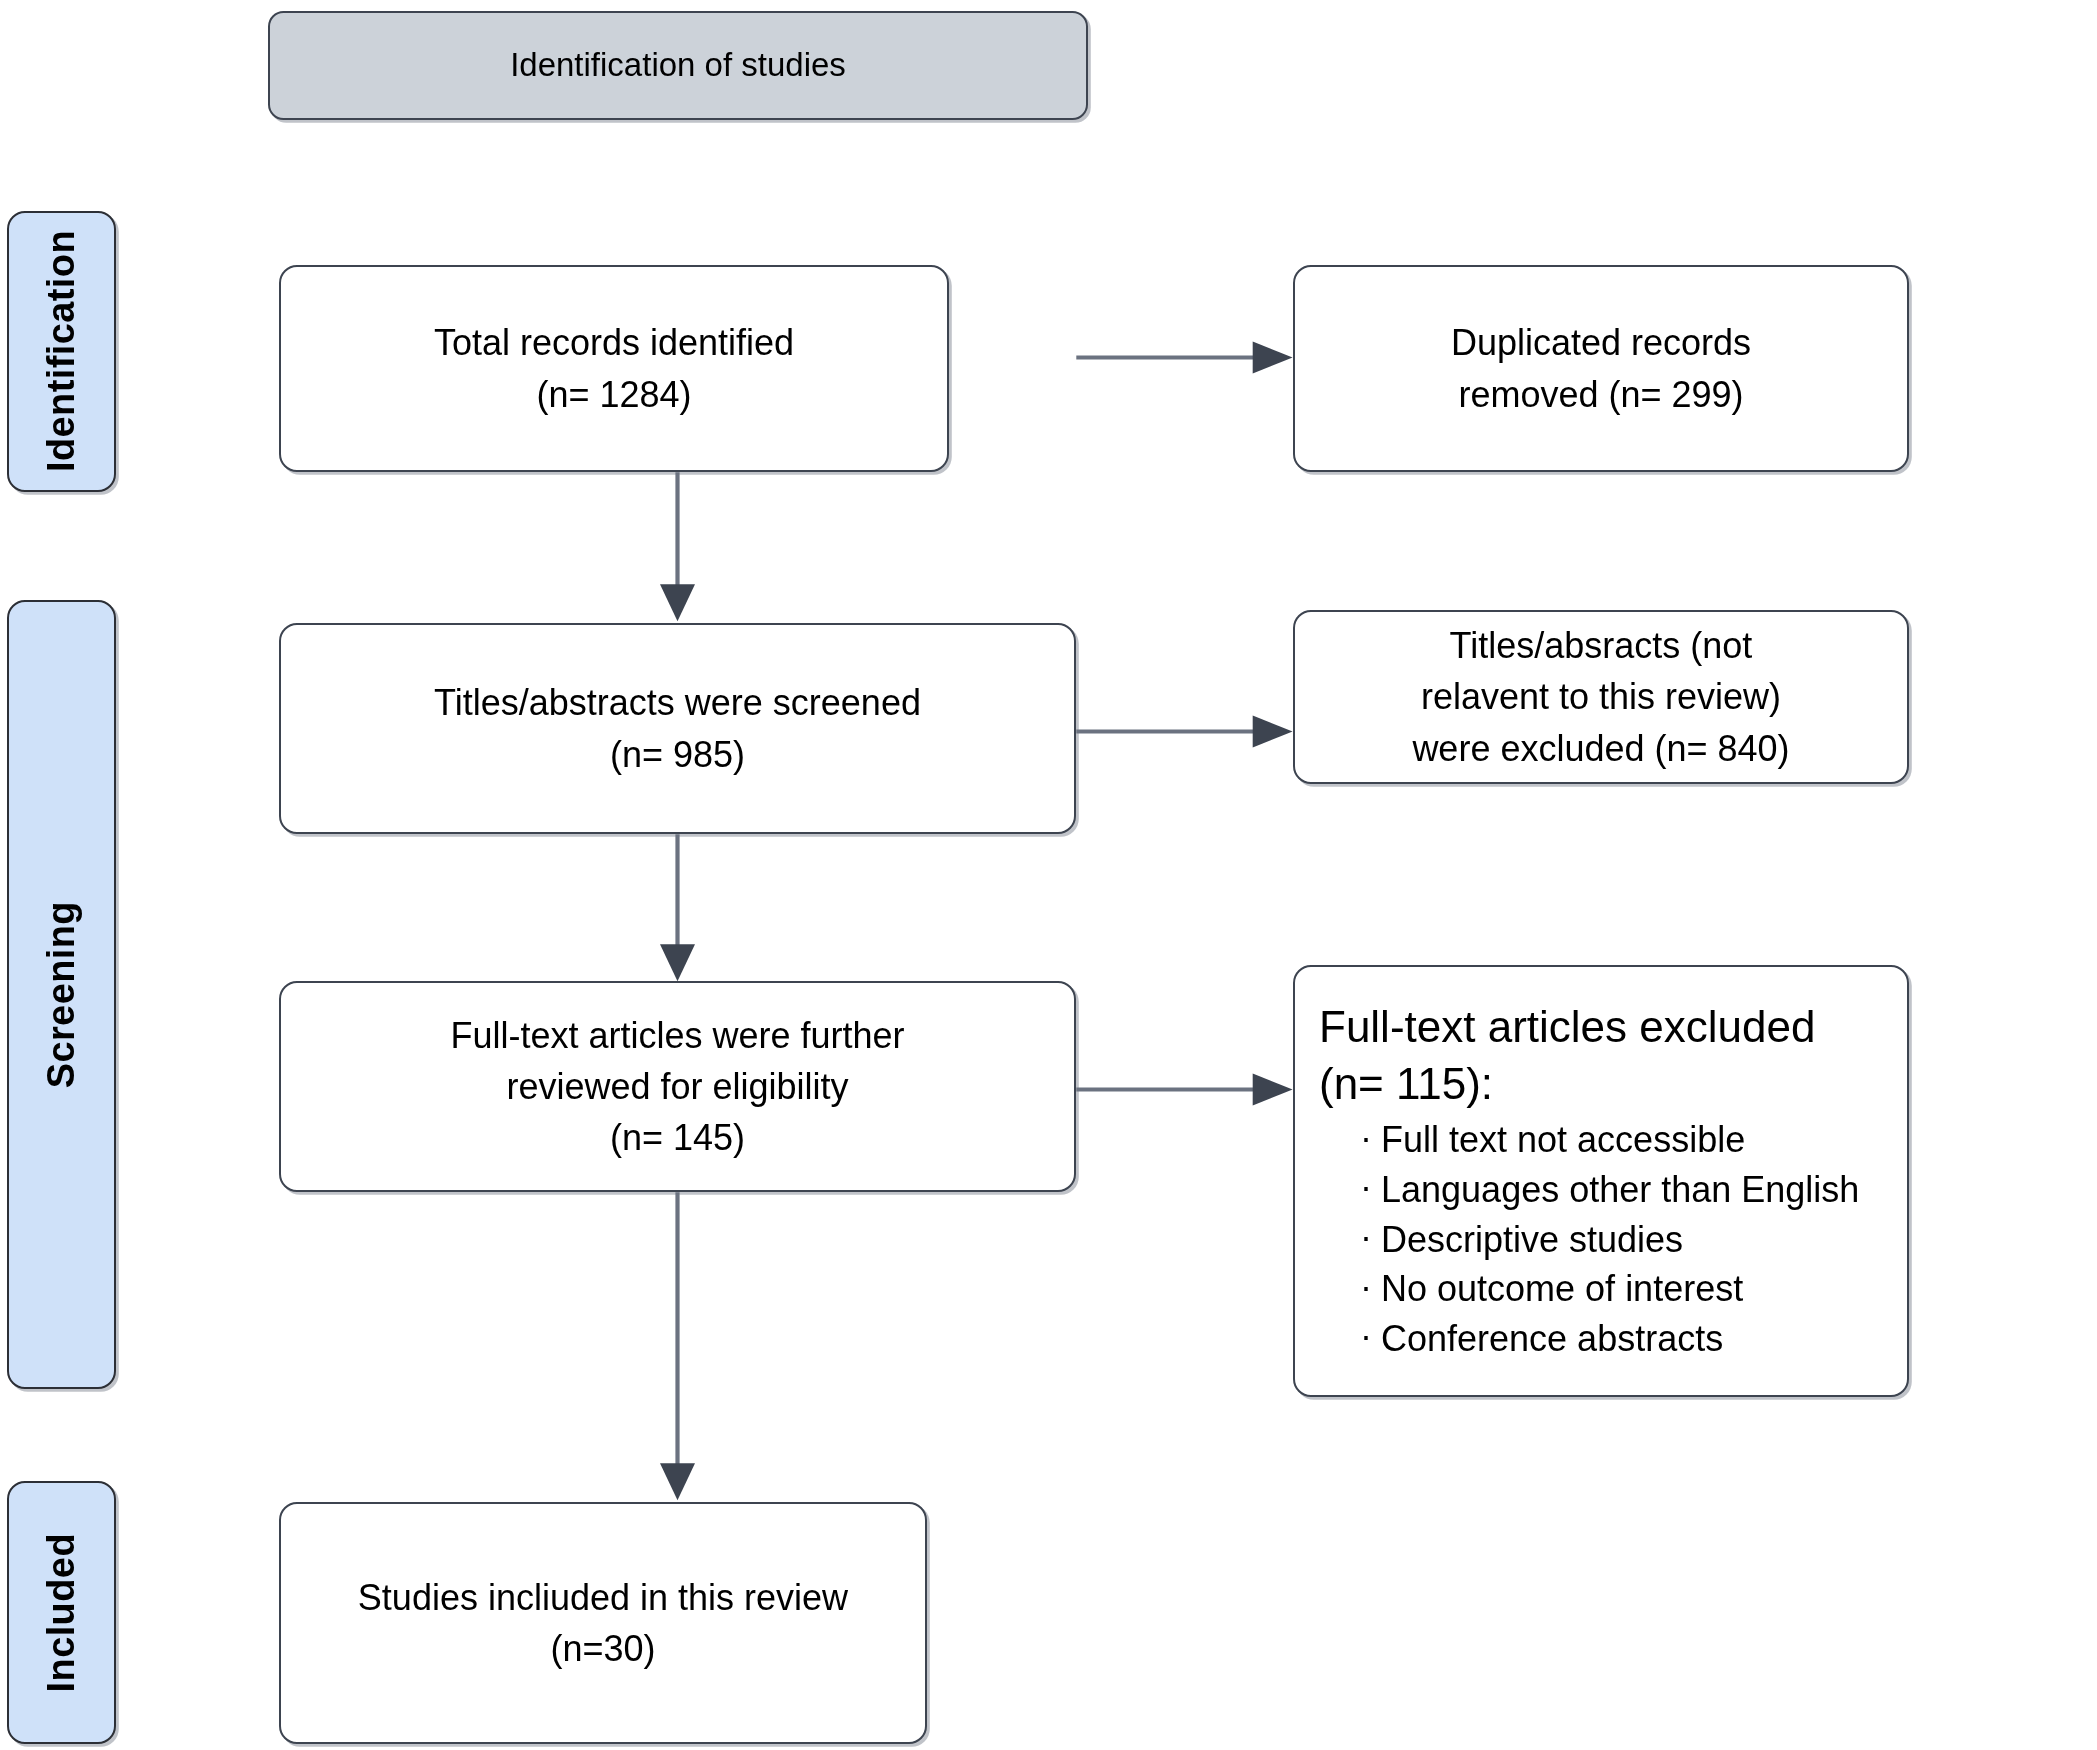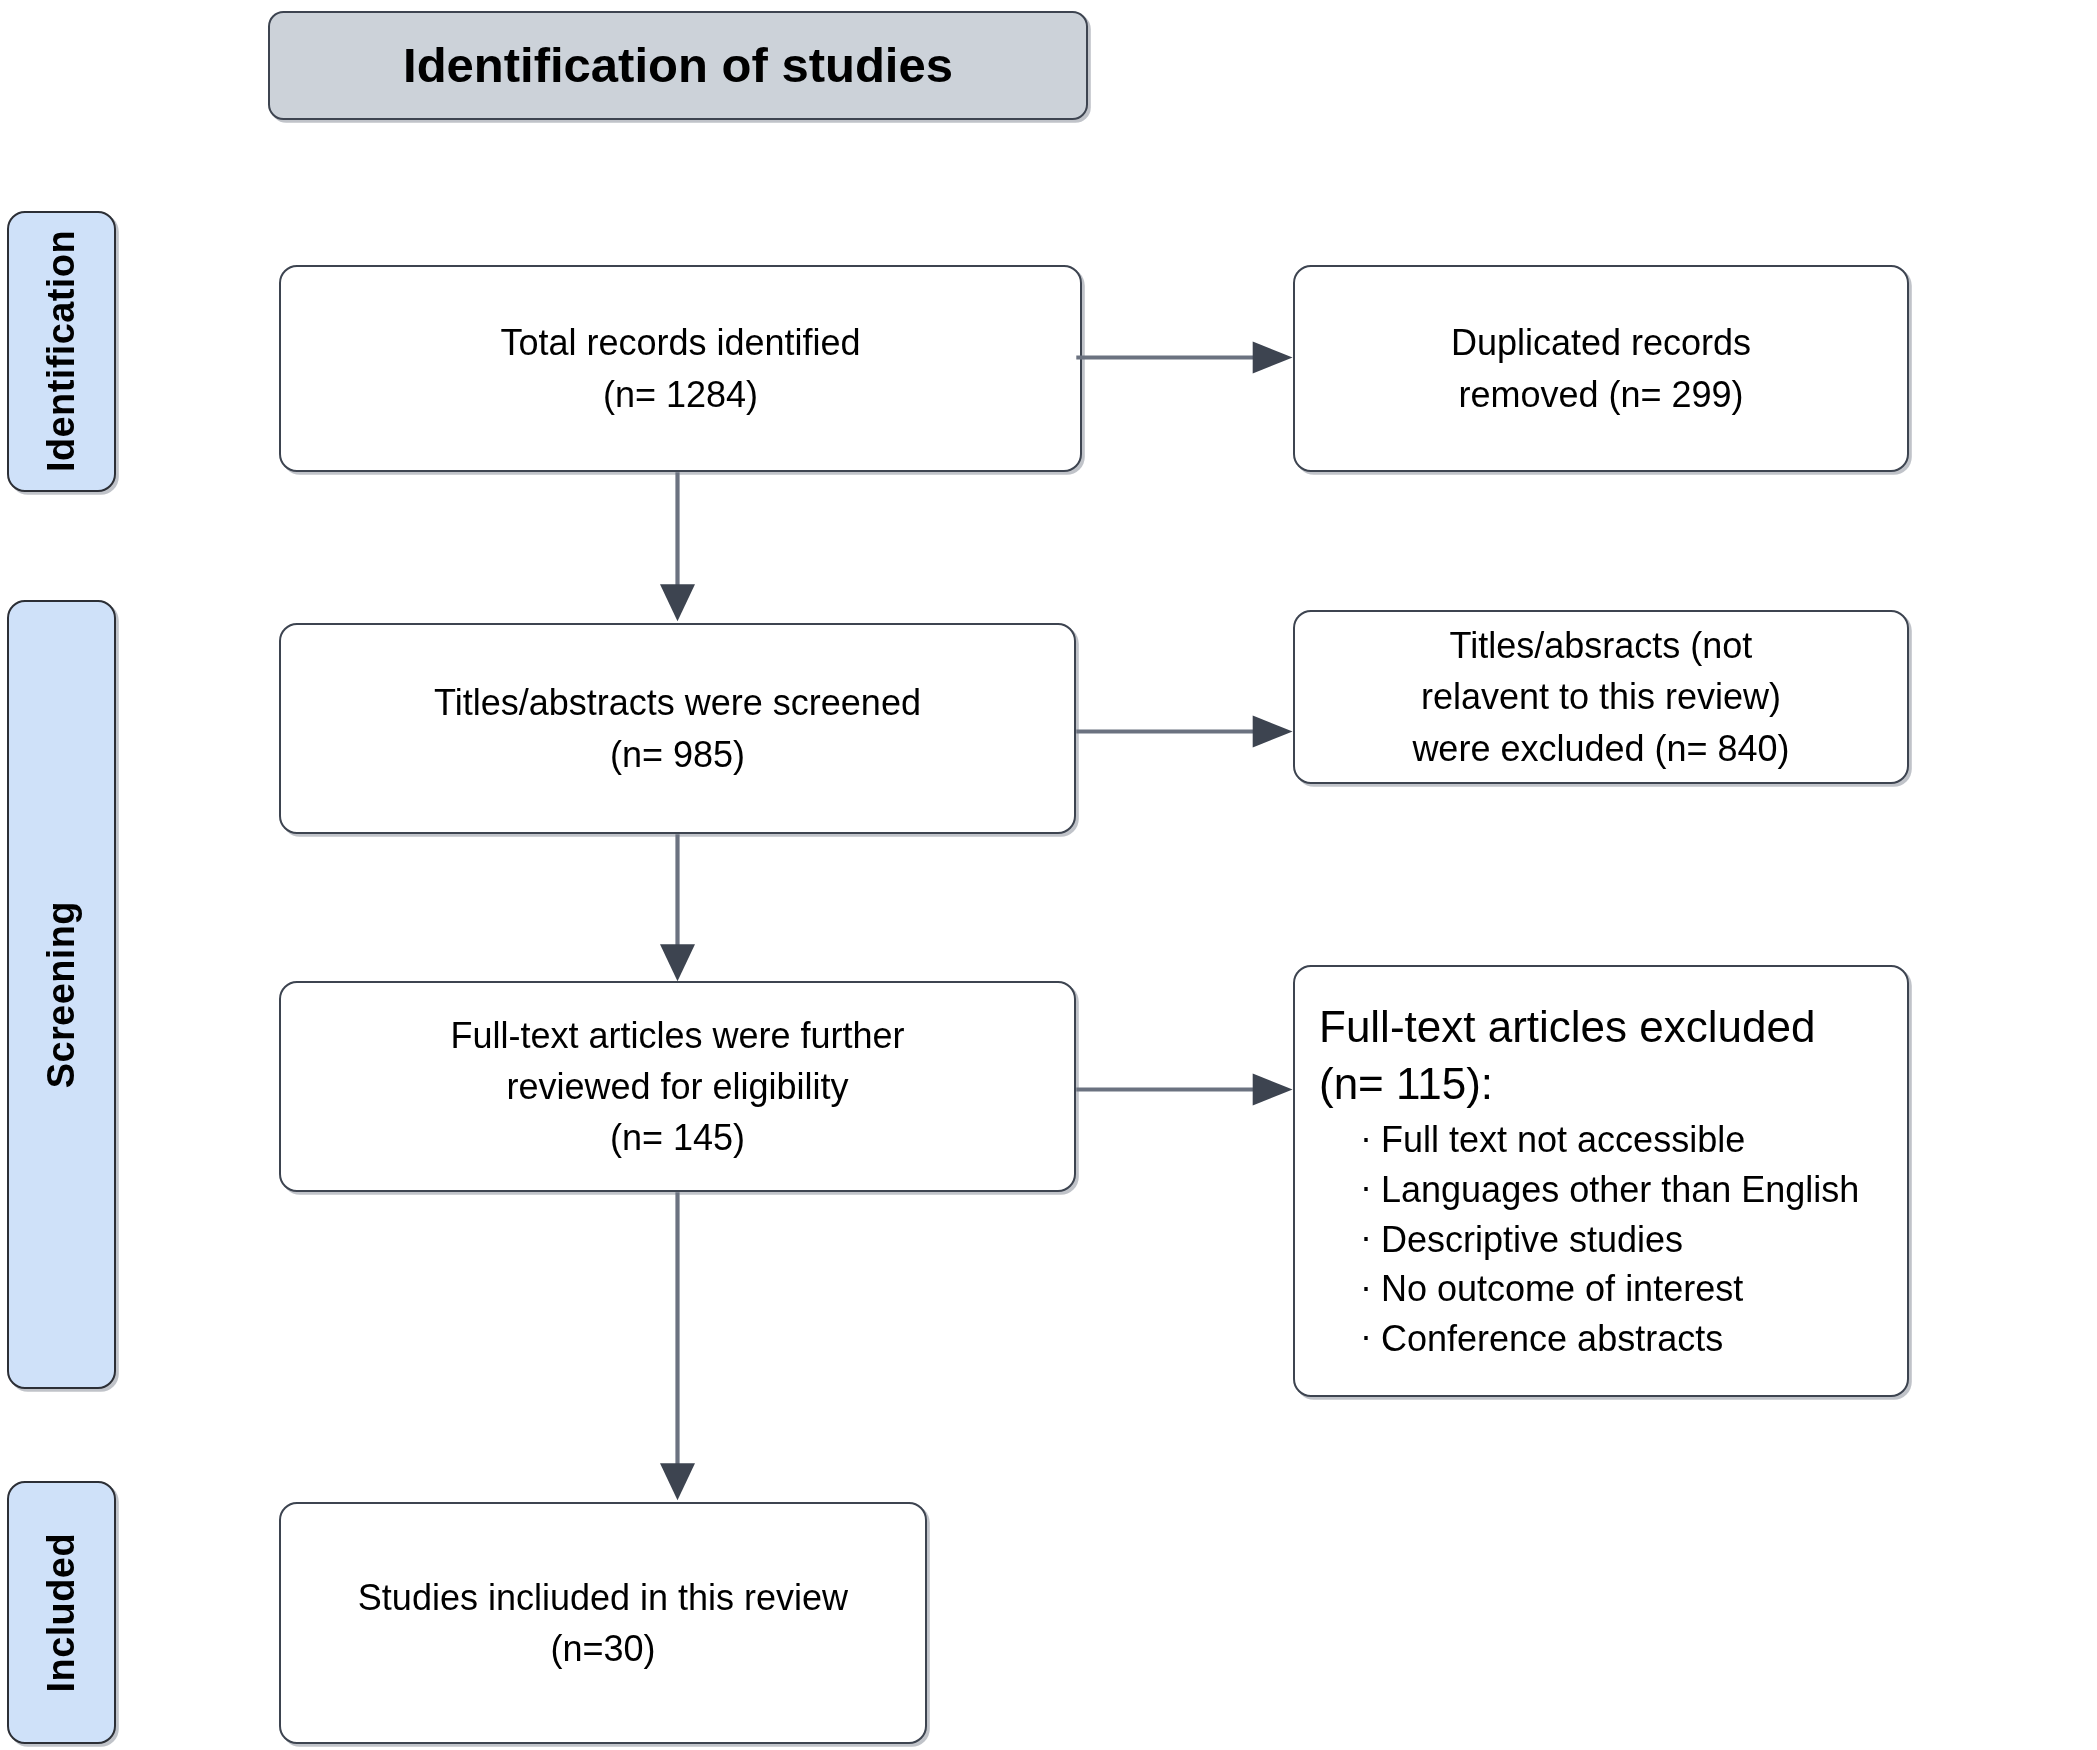--- a/index.html
+++ b/index.html
@@ -46,22 +46,22 @@
     top: 10.5px;
     width: 820px;
     height: 109px;
     box-sizing: border-box;
     border: 2.8px solid #3d4450;
     border-radius: 15.4px;
     background: #ccd2d9;
     display: flex;
     align-items: center;
     justify-content: center;
-    font-size: 49px;
-    font-weight: bold;
+    font-size: 33px;
+    font-weight: normal;
     color: #000000;
     box-shadow: 2.8px 2.8px 0 rgba(140,146,156,0.55);
     text-align: right;
   }
 
   
   .stage {
     position: absolute;
     left: 7px;
     box-sizing: border-box;
@@ -140,21 +140,21 @@
   </div>
 
   <div class="stage" style="top:600px; height:789px;">
     <span class="vtext">Screening</span>
   </div>
 
   <div class="stage" style="top:1481px; height:263px;">
     <span class="vtext">Included</span>
   </div>
 
-  <div class="node" style="left:279px; top:265px; width:803px; height:207px;">
+  <div class="node" style="left:279px; top:265px; width:670px; height:207px;">
     <span class="txt">Total records identified
 (n= 1284)</span>
   </div>
 
   <div class="node" style="left:1293px; top:265px; width:616px; height:207px;">
     <span class="txt">Duplicated records
 removed (n= 299)</span>
   </div>
 
   <div class="conn" style="left:1076px; top:347px; width:219px; height:21px;">

